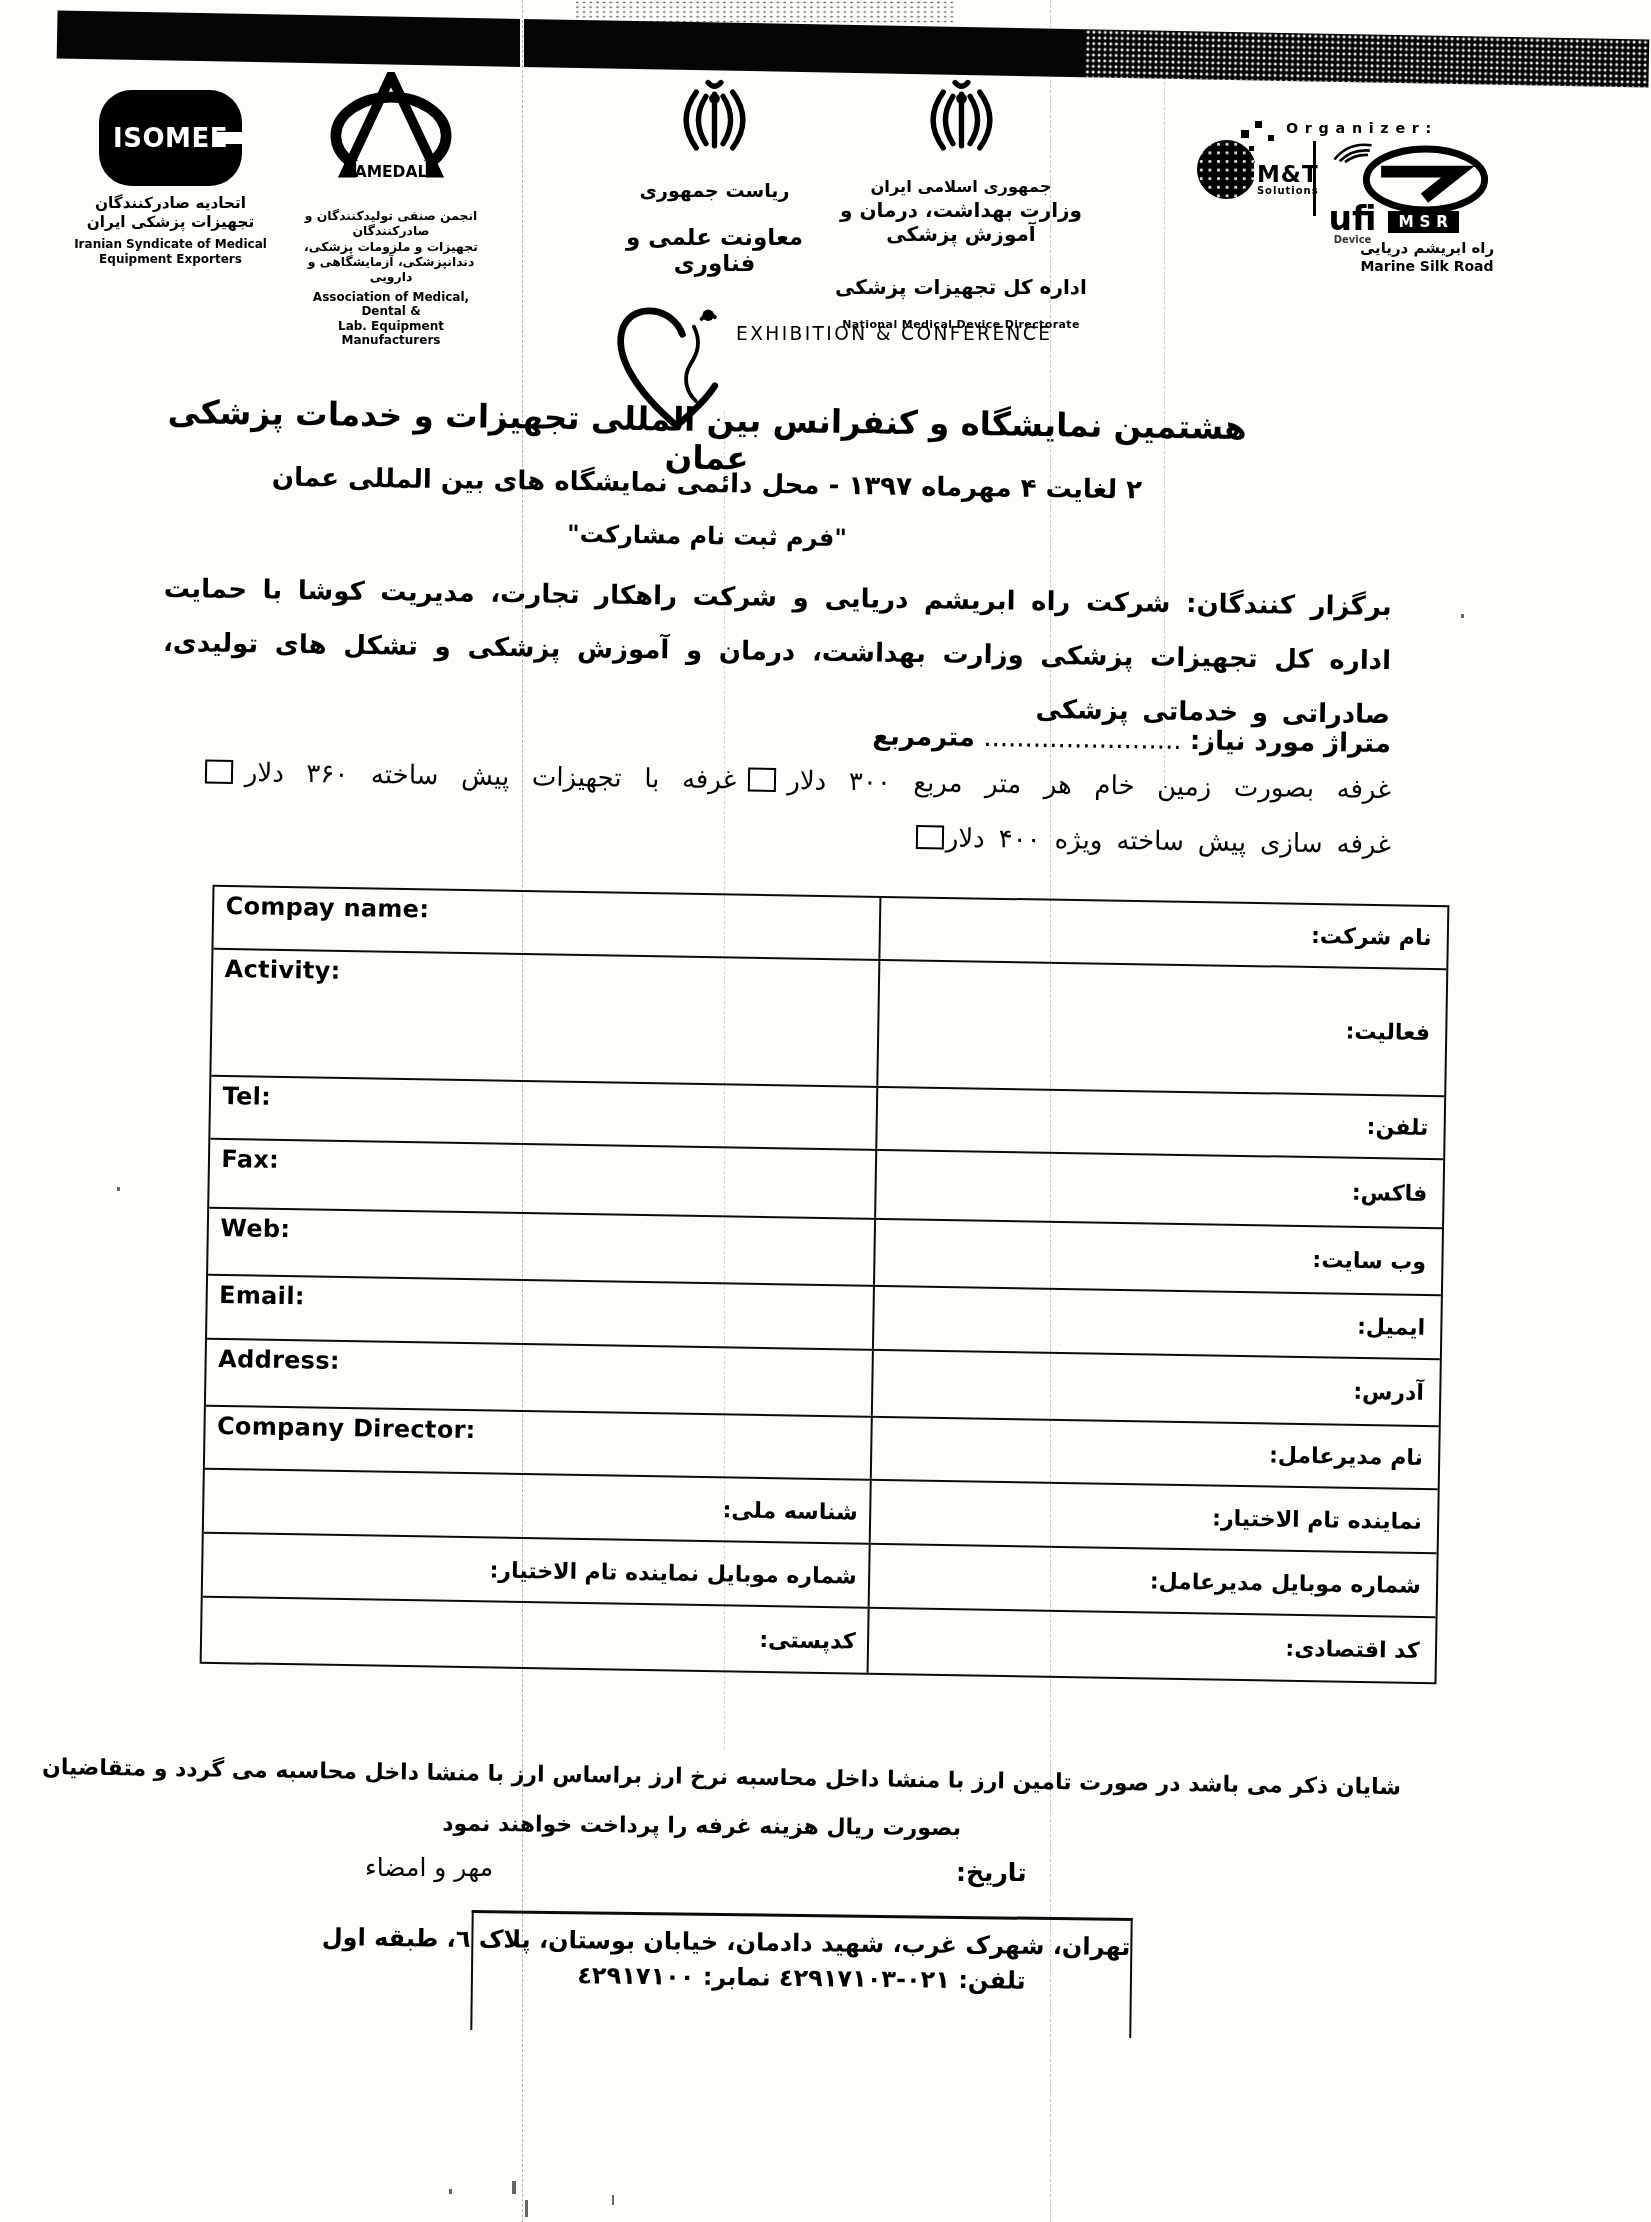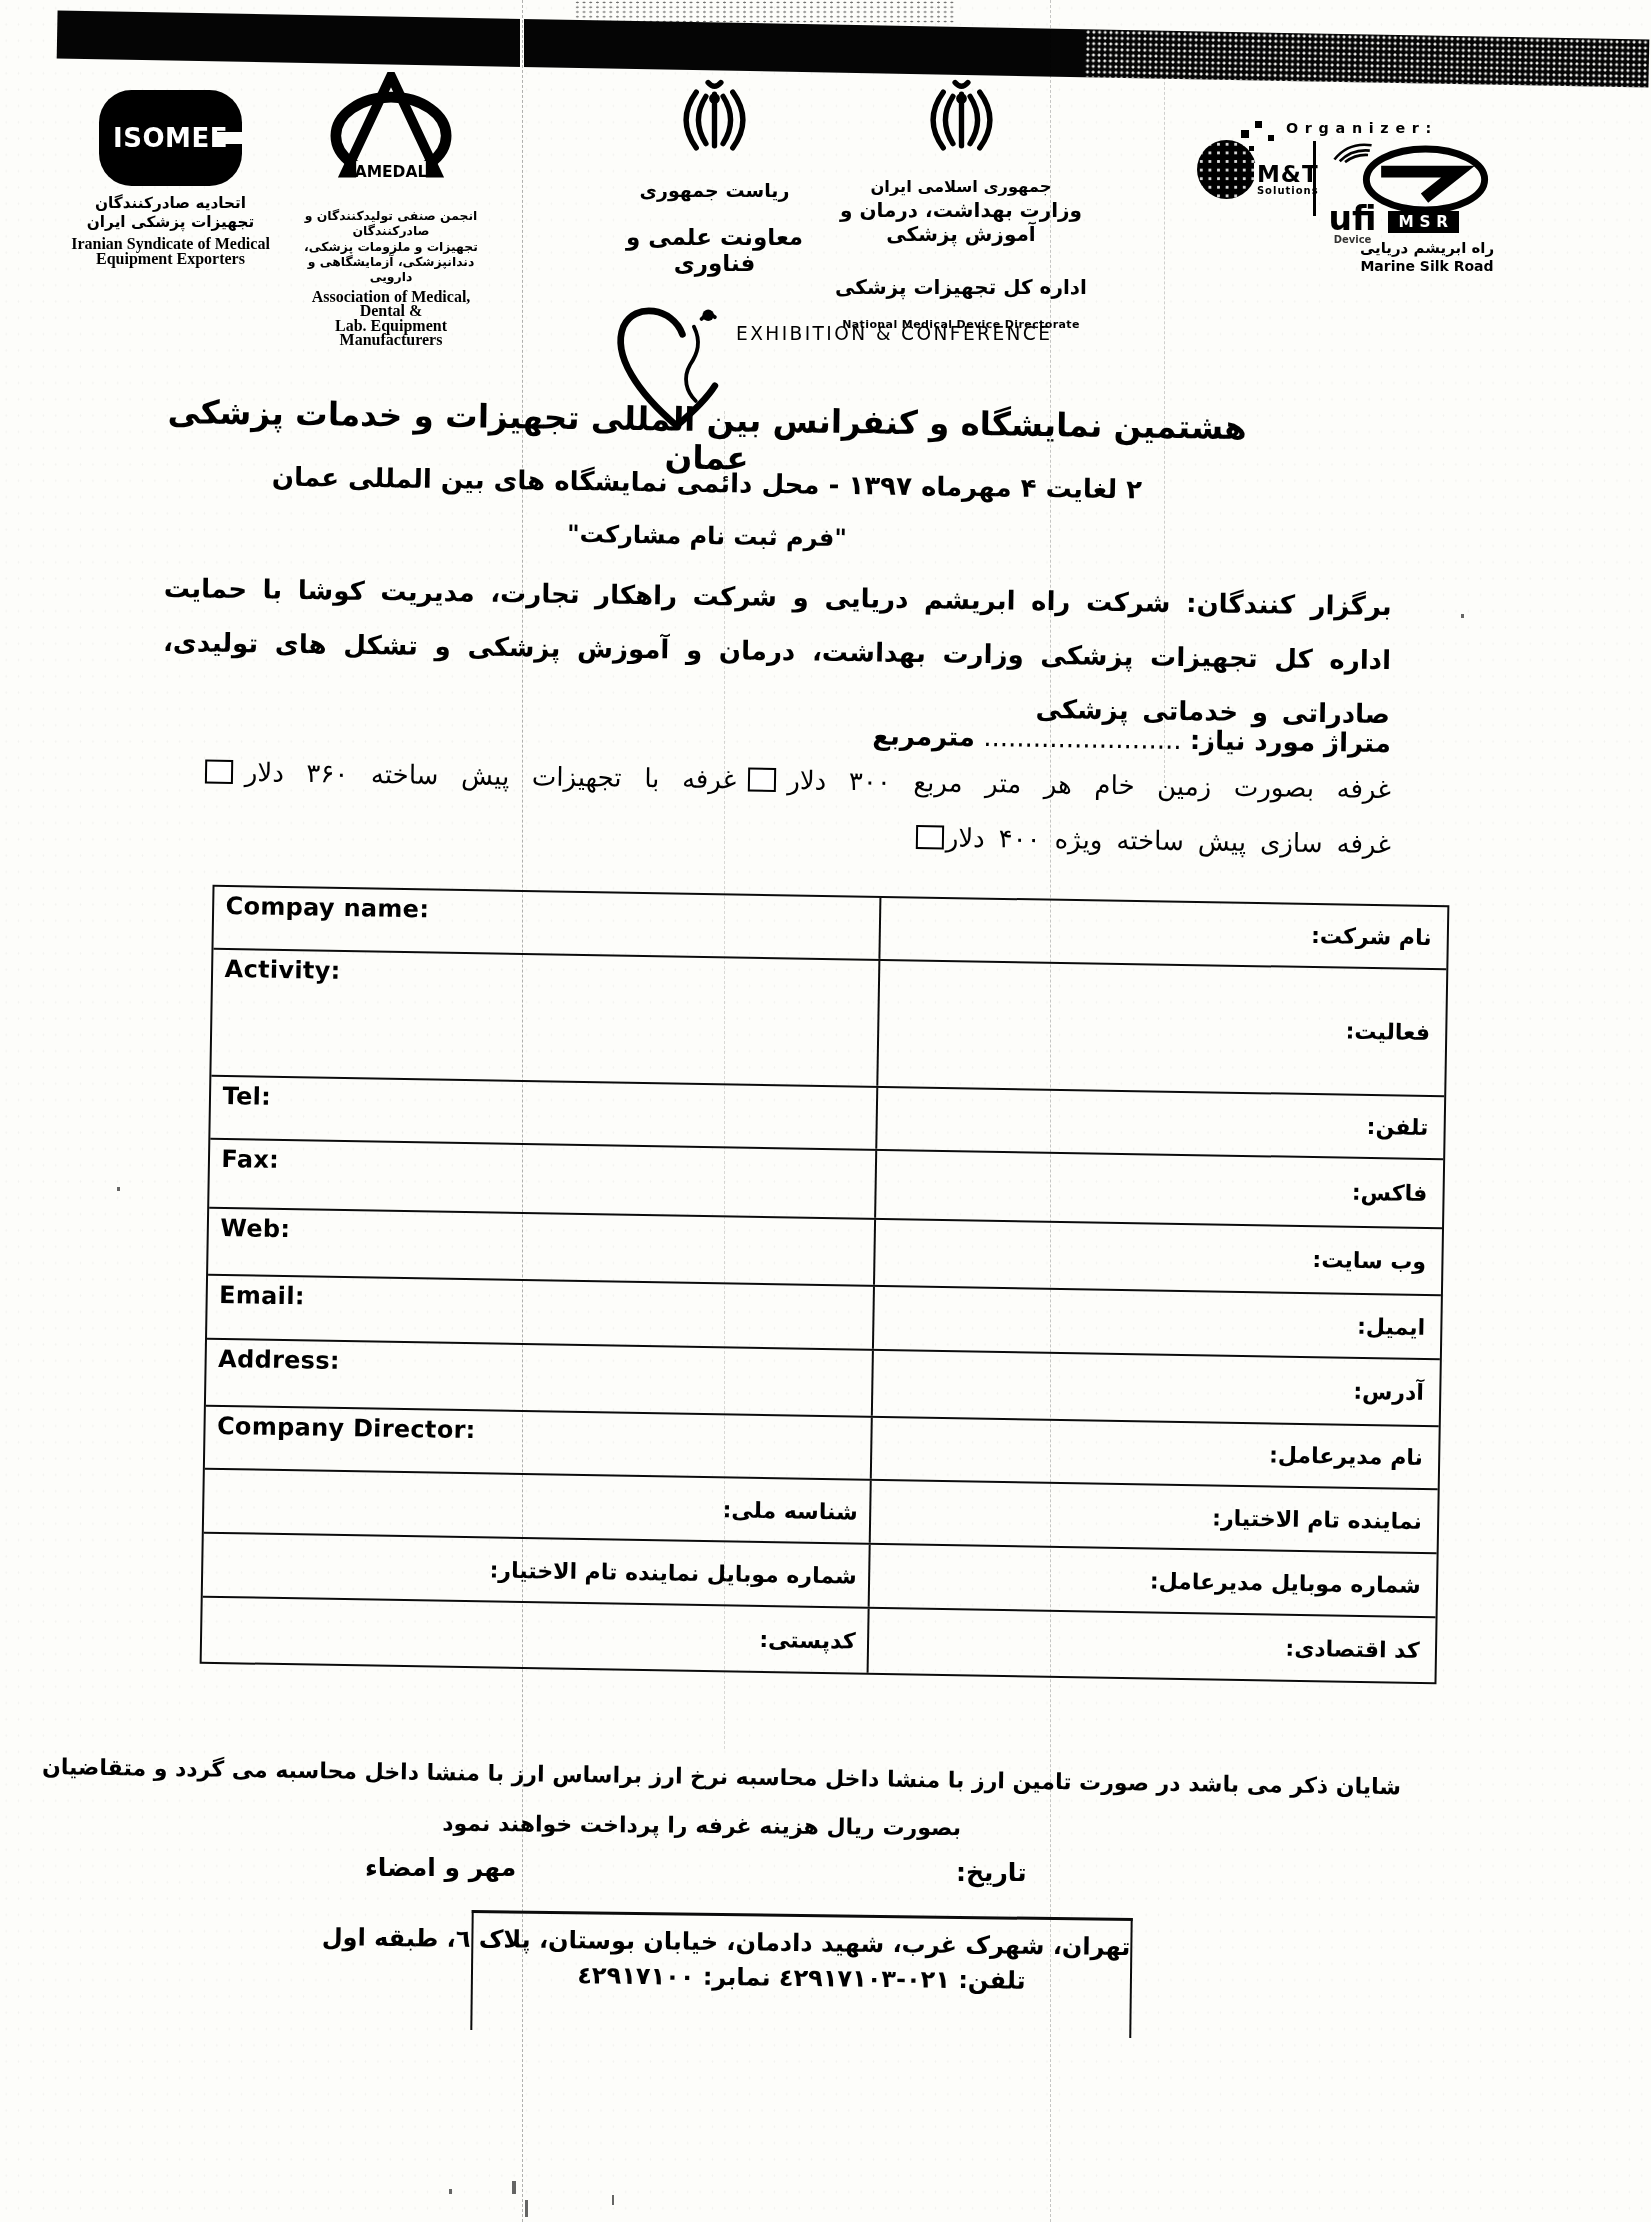--- a/index.html
+++ b/index.html
@@ -30,21 +30,21 @@
   .fold4{left:1164px;top:57px;height:726px;border-left:1px dashed rgba(0,0,0,0.18);}
   .speck{position:absolute;background:#000;opacity:.6;}
   
   .logo-block{text-align:center;}
   .isomee-block{left:63px;top:90px;width:215px;}
   .isomee-logo{position:relative;width:143px;height:96px;margin:0 auto 7.6px;background:#000;
     border-radius:32.5px;display:flex;align-items:center;justify-content:center;}
   .isomee-logo::after{content:"";position:absolute;right:-4.8px;top:42px;width:31px;height:12.4px;background:#fdfdfa;}
   .isomee-logo span{color:#fff;font-weight:bold;font-size:26px;letter-spacing:0.5px;}
   .cap-fa{font-size:15.3px;font-weight:bold;line-height:19px;direction:rtl;}
-  .cap-en{font-size:16px;font-weight:bold;line-height:14.3px;margin-top:5.7px;font-family:Liberation Serif, serif;}
+  .cap-en{font-size:12px;font-weight:bold;line-height:14.3px;margin-top:5.7px;}
   .amedal-block{left:298px;top:72px;width:186px;}
   .amedal-block .cap-fa{font-size:12.4px;line-height:15.3px;margin-top:12px;}
   .emblem-block{text-align:center;}
   .emblem1-block{left:600px;top:75px;width:229px;}
   .emblem2-block{left:808px;top:75px;width:306px;}
   .emb-c1{font-size:19px;font-weight:bold;margin-top:9.6px;direction:rtl;}
   .emb-c2{font-size:23px;font-weight:bold;margin-top:23px;direction:rtl;}
   .emblem2-block .emb-c1{font-size:16.3px;margin-top:7.6px;}
   .emblem2-block .emb-c2{font-size:20px;margin-top:2px;}
   .emb-c3{font-size:20px;font-weight:bold;margin-top:29px;direction:rtl;}
@@ -93,21 +93,21 @@
   .cl-fa{direction:rtl;align-items:center;padding:0 11.5px;}
   .cr{flex:1;direction:rtl;display:flex;align-items:center;padding:0 15.3px;box-sizing:border-box;}
   .en{font-weight:bold;font-size:24px;letter-spacing:0.3px;}
   .fa{font-weight:bold;font-size:22px;}
   
   .note1{left:158px;top:1765px;width:1243px;direction:rtl;text-align:right;font-size:22px;
     font-weight:bold;white-space:nowrap;transform:rotate(0.85deg);}
   .note2{left:239px;top:1812px;width:722px;direction:rtl;text-align:right;font-size:22px;
     font-weight:bold;transform:rotate(0.5deg);}
   .date-label{left:956px;top:1858px;font-size:25px;font-weight:bold;direction:rtl;}
-  .seal-label{left:365px;top:1853px;font-size:25px;font-weight:bold;direction:rtl;text-align:center;}
+  .seal-label{left:365px;top:1853px;font-size:25px;font-weight:normal;direction:rtl;text-align:center;}
   .footer-box{left:471px;top:1914px;width:661px;height:120px;border-top:3.8px solid #0b0b0b;
     border-left:2.9px solid #0b0b0b;border-right:2.9px solid #0b0b0b;box-sizing:border-box;
     text-align:center;transform:rotate(0.7deg);}
   .footer-line1{margin-top:11.5px;font-size:24px;font-weight:bold;direction:rtl;white-space:nowrap;}
   .footer-line2{margin-top:7.6px;font-size:24px;font-weight:bold;direction:rtl;white-space:nowrap;}
   svg text{font-family:"DejaVu Sans",sans-serif;}
 </style>
 </head>
 <body>
 

